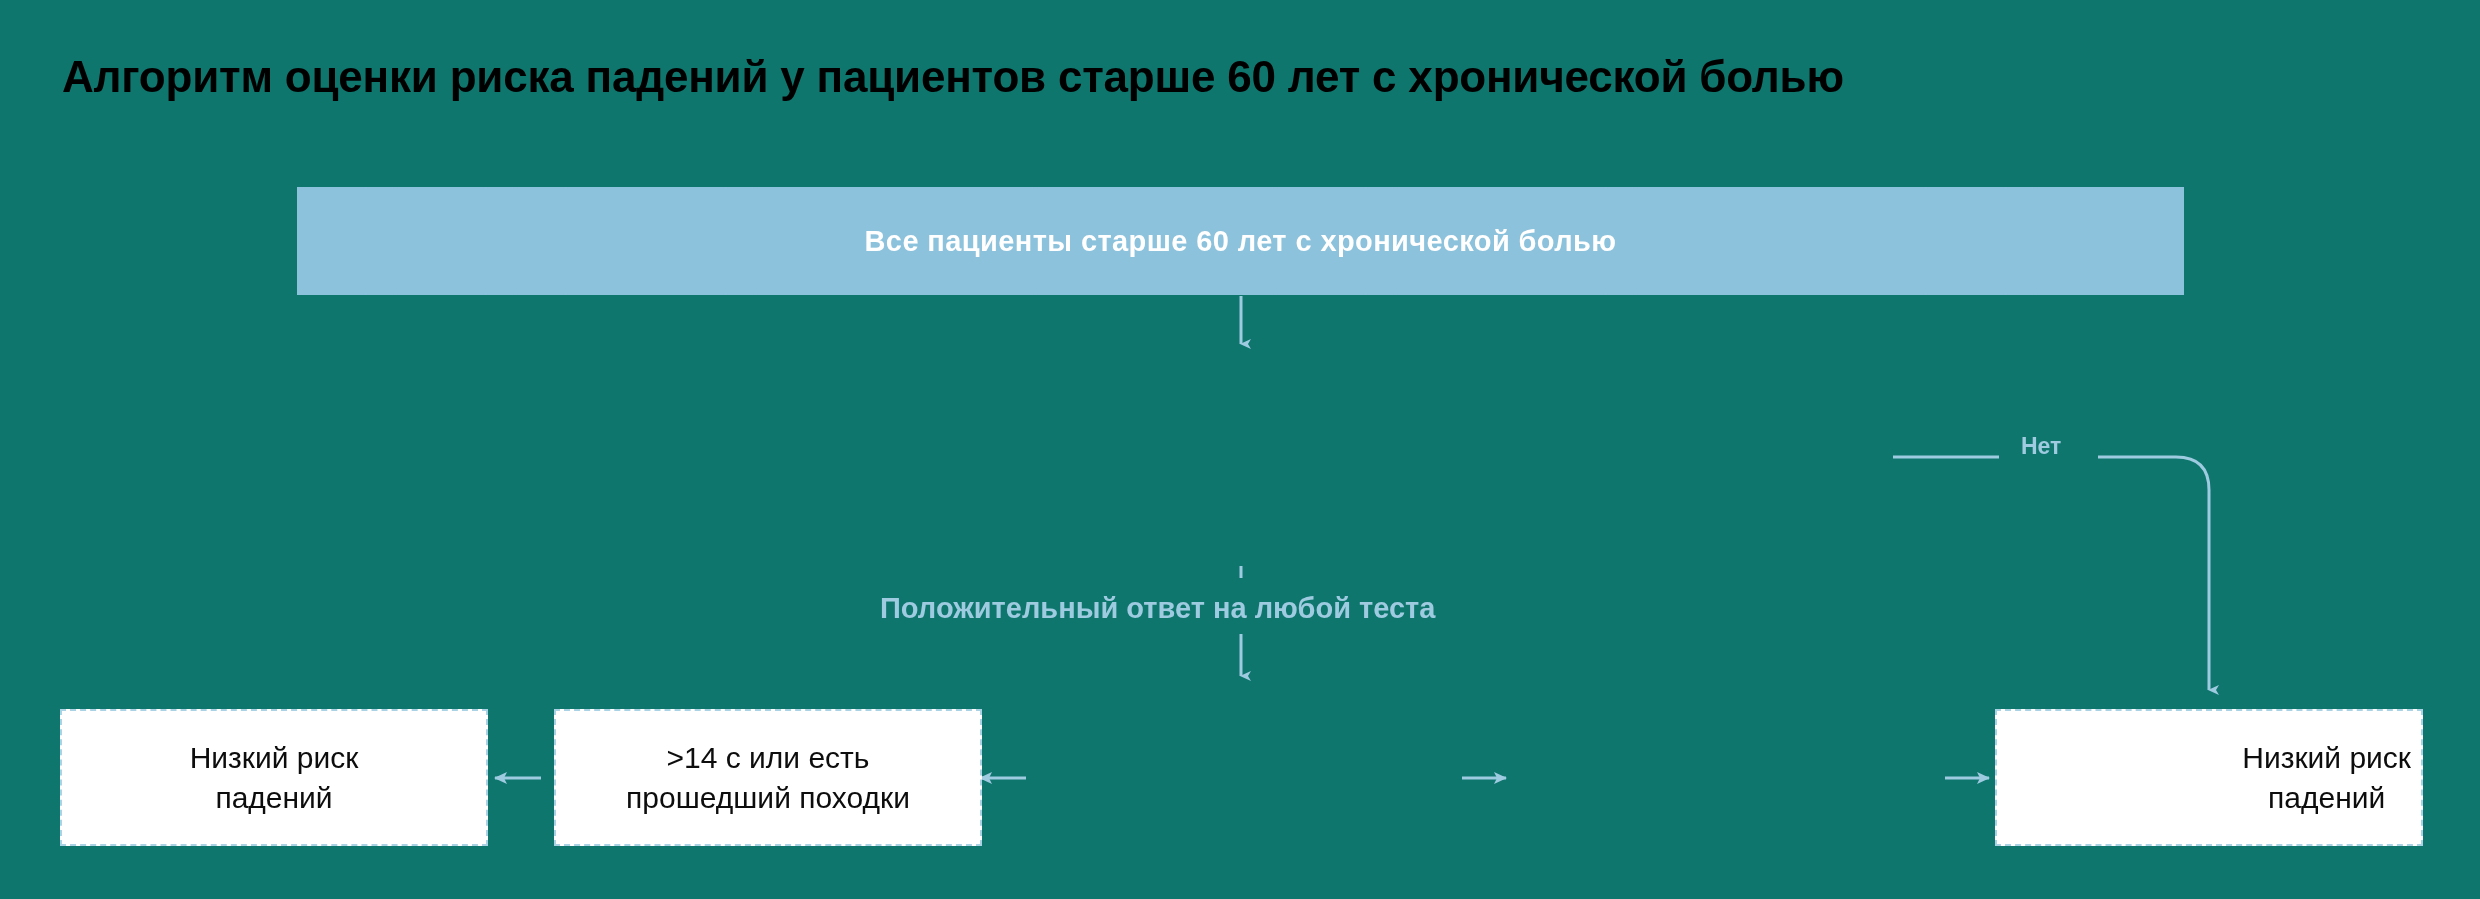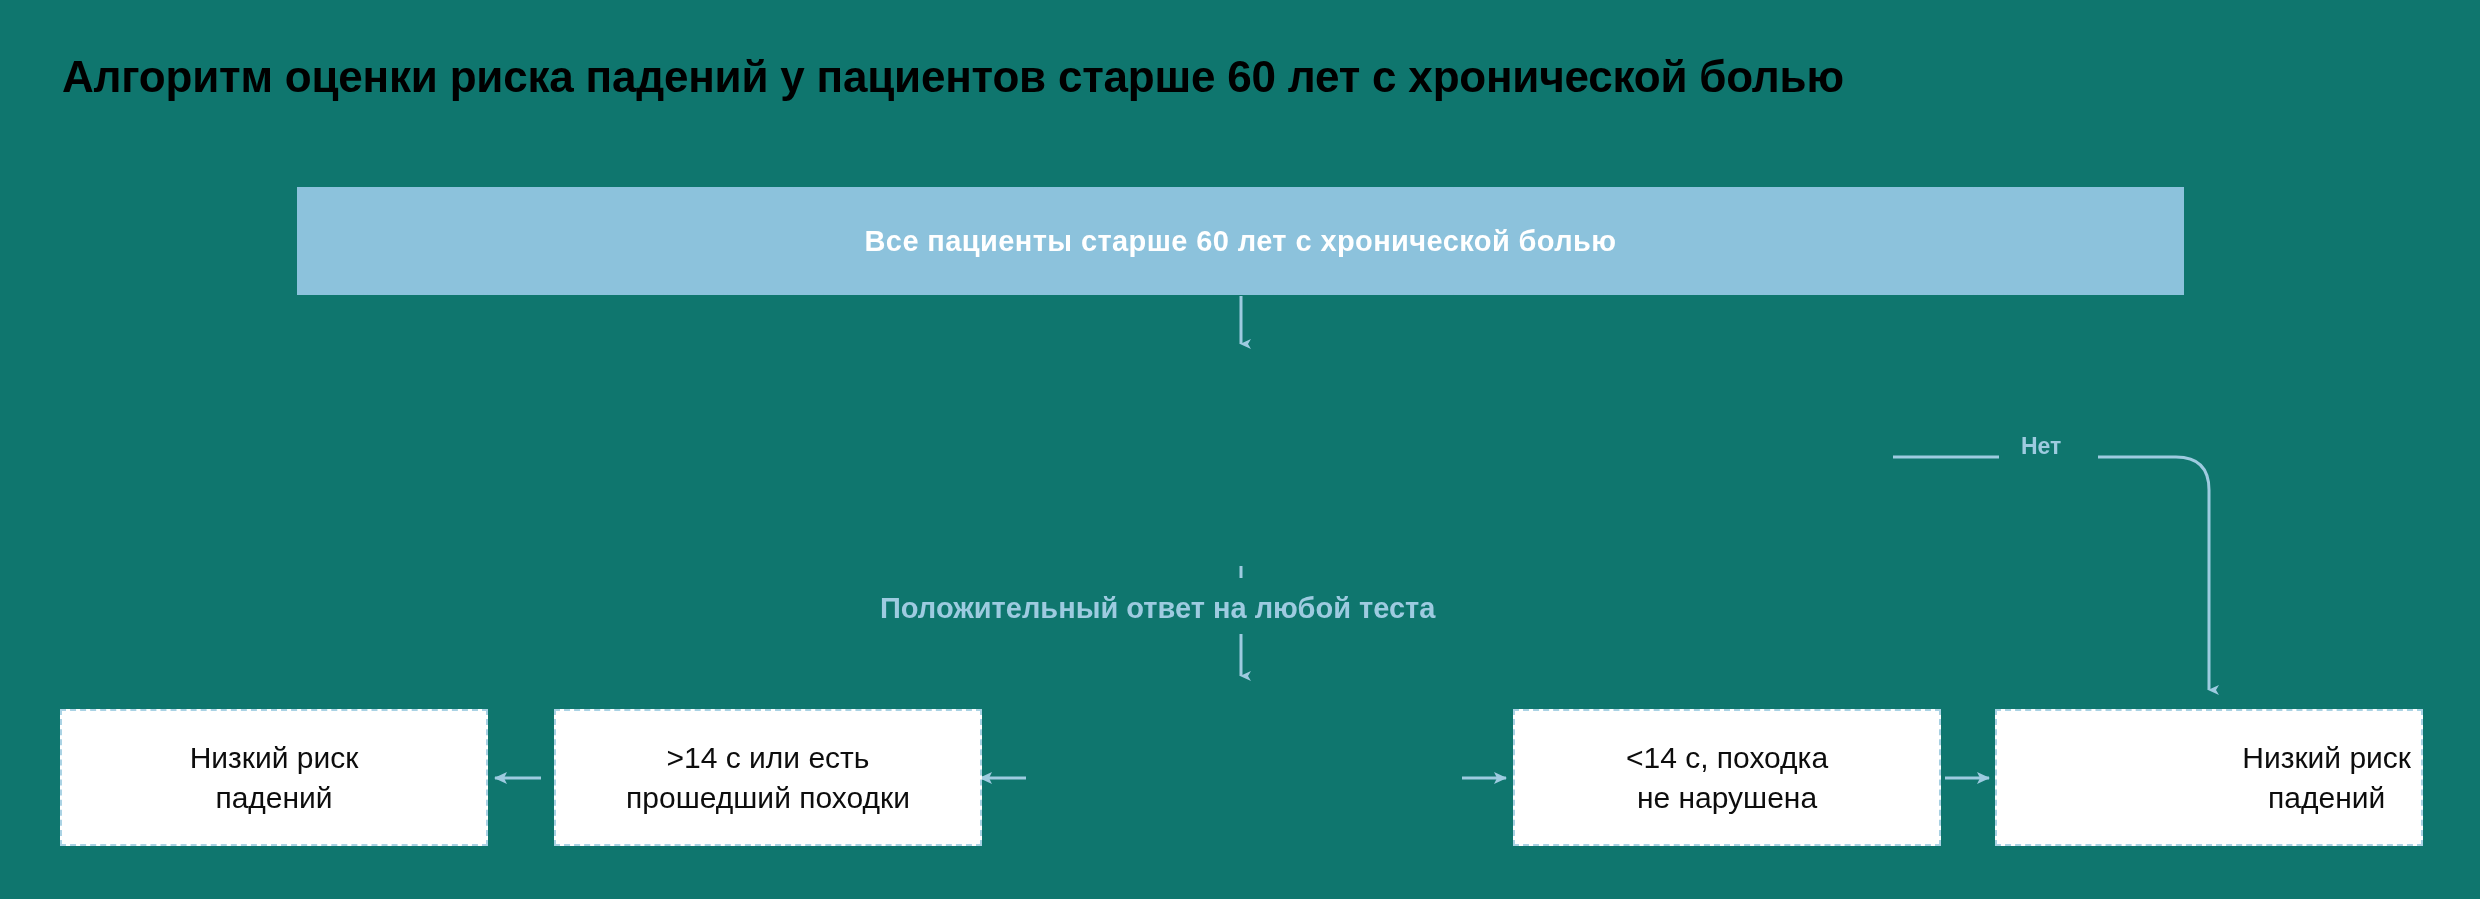--- a/index.html
+++ b/index.html
@@ -200,26 +200,20 @@
   </div>
 
   <div class="node outcome" id="node-tug-slow">
     <span>
       <span>&gt;14 с или есть</span><br>
       <span>прошедший походки</span>
     </span>
   </div>
 
 
-  <div class="node outcome" id="node-tug-fast">
-    <span>
-      <span>&lt;14 с, походка</span><br>
-      <span>не нарушена</span>
-    </span>
-  </div>
 
   <div class="node outcome" id="node-low-risk">
     <span>
       <span>Низкий риск</span><br>
       <span>падений</span>
     </span>
   </div>
 
   <div class="edge-label" id="label-no">Нет</div>
 

